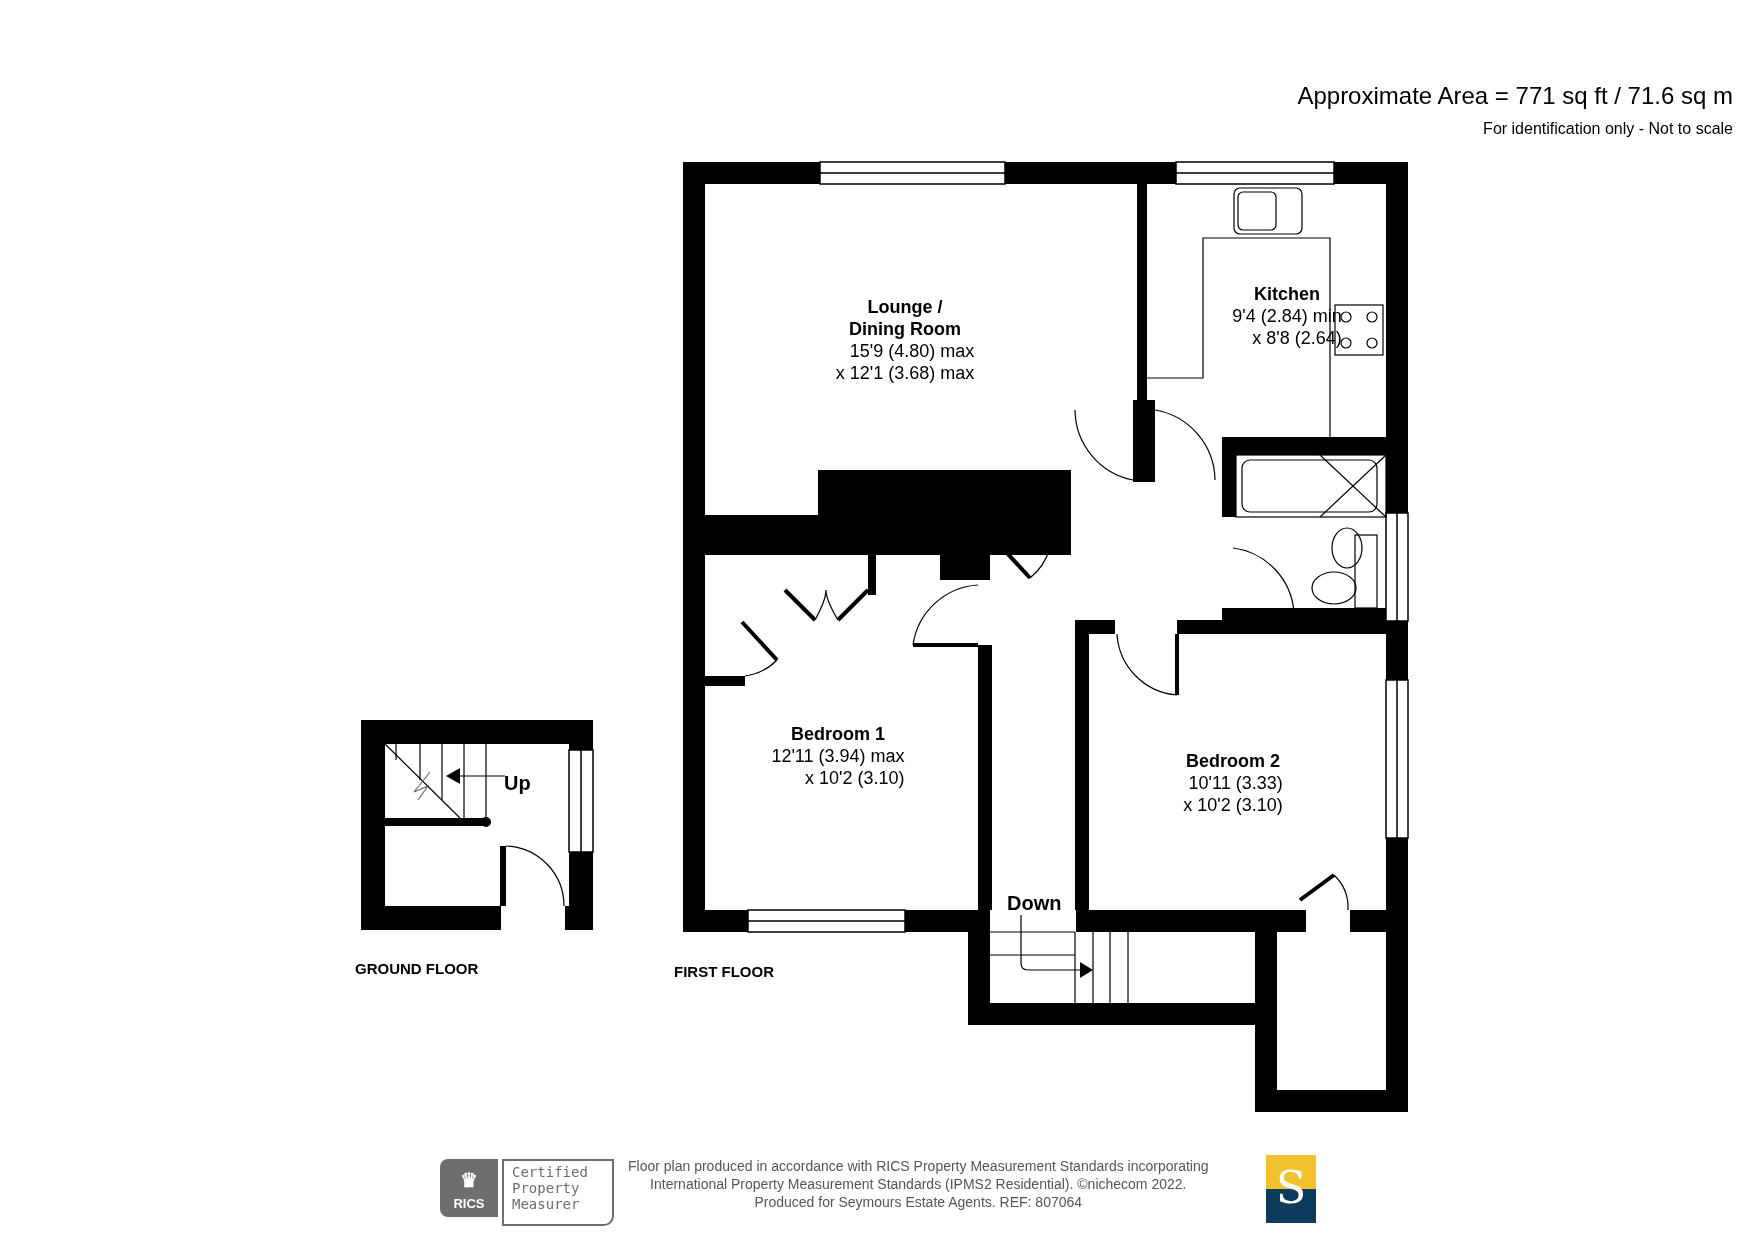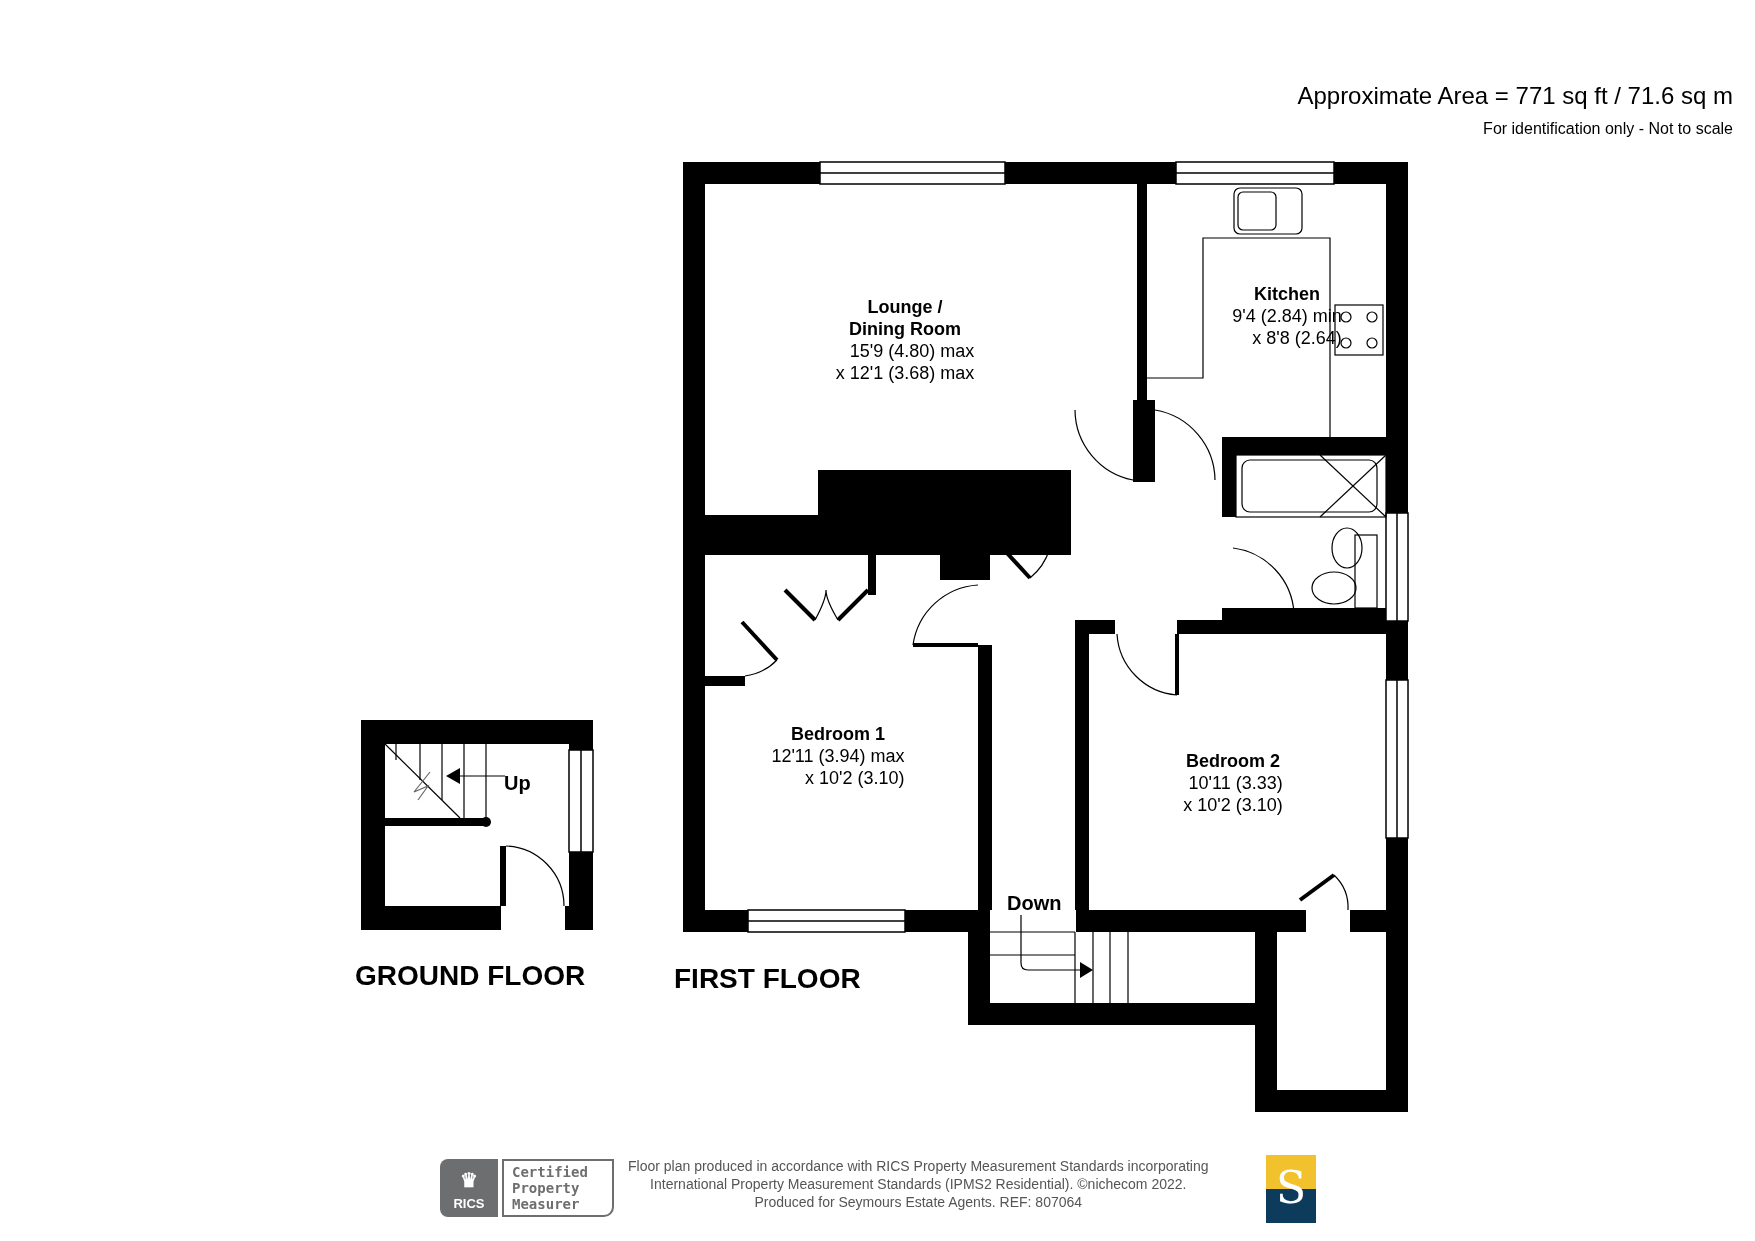--- a/index.html
+++ b/index.html
@@ -3,26 +3,26 @@
 <meta charset="utf-8">
 <style>
   html, body { margin:0; padding:0; background:#ffffff; }
   body { width:1755px; height:1241px; position:relative; overflow:hidden; font-family:"Liberation Sans", sans-serif; color:#000; }
   .area-title { position:absolute; right:22px; top:82px; font-size:24px; white-space:nowrap; }
   .area-sub { position:absolute; right:22px; top:120px; font-size:16px; white-space:nowrap; }
   svg.plan { position:absolute; left:0; top:0; }
   .room-label { position:absolute; text-align:center; line-height:22px; font-size:18px; white-space:nowrap; transform:translateX(-50%); }
   .room-label .name { font-weight:bold; display:block; }
   .room-label .dim { display:block;text-align:right; }
-  .floor-label { position:absolute; font-weight:bold; font-size:28px; white-space:nowrap; }
+  .floor-label { position:absolute; font-weight:bold; font-size:15px; white-space:nowrap; }
   .stair-label { position:absolute; font-weight:bold; font-size:20px; white-space:nowrap; }
   .footer { position:absolute; left:440px; top:1155px; width:880px; height:72px; }
   .rics-badge { position:absolute; left:0; top:4px; width:58px; height:58px; background:#6d6e70; border-radius:8px 0 0 8px; color:#fff; font-size:13px; font-weight:bold; display:flex; flex-direction:column; align-items:center; justify-content:flex-end; padding-bottom:6px; box-sizing:border-box; }
   .rics-badge .lion { font-size:20px; margin-bottom:4px; }
-  .cert-box { position:absolute; left:62px; top:4px; width:112px; height:58px; border:2px solid #6d6e70; border-radius:0 0 10px 0; box-sizing:border-box; color:#6d6e70; font-family:"DejaVu Sans Mono", monospace; font-weight:bold; font-size:14px; line-height:16px; padding:3px 8px; }
+  .cert-box { position:absolute; left:62px; top:4px; width:112px; height:67px; border:2px solid #6d6e70; border-radius:0 0 10px 0; box-sizing:border-box; color:#6d6e70; font-family:"DejaVu Sans Mono", monospace; font-weight:normal; font-size:14px; line-height:16px; padding:3px 8px; }
   .footer-text { position:absolute; left:188px; top:2px; font-size:14px; color:#555; line-height:18px; white-space:nowrap;text-align:center; }
   .logo { position:absolute; left:826px; top:0; width:50px; height:68px; }
   .logo .top { height:34px; background:#f2c12e; }
   .logo .bot { height:34px; background:#0d3b5c; }
   .logo .s { position:absolute; left:0; top:8px; width:50px; text-align:center; color:#fff; font-family:"DejaVu Serif", serif; font-size:44px; line-height:50px; }
 </style>
 </head>
 <body>
 
 <div class="area-title">Approximate Area = 771 sq ft / 71.6 sq m</div>

